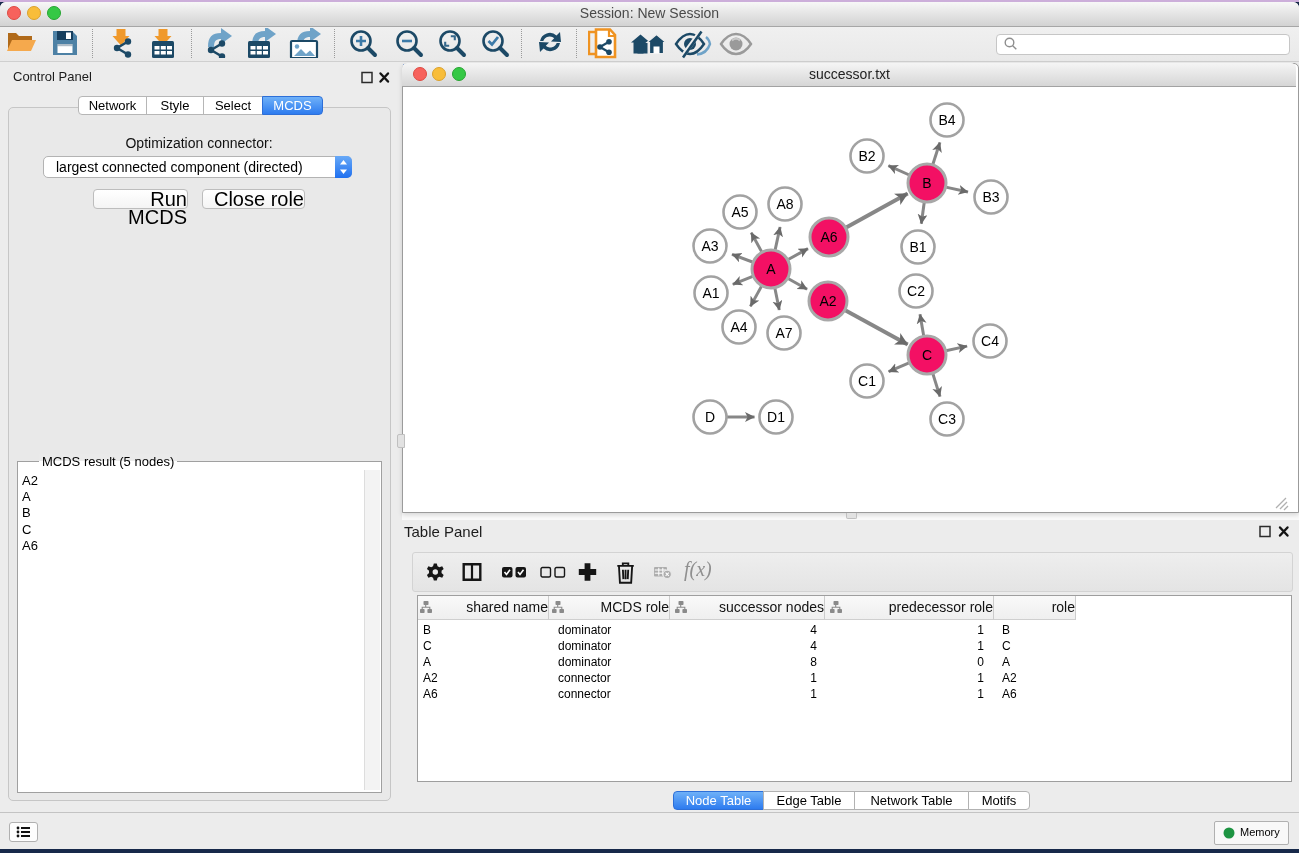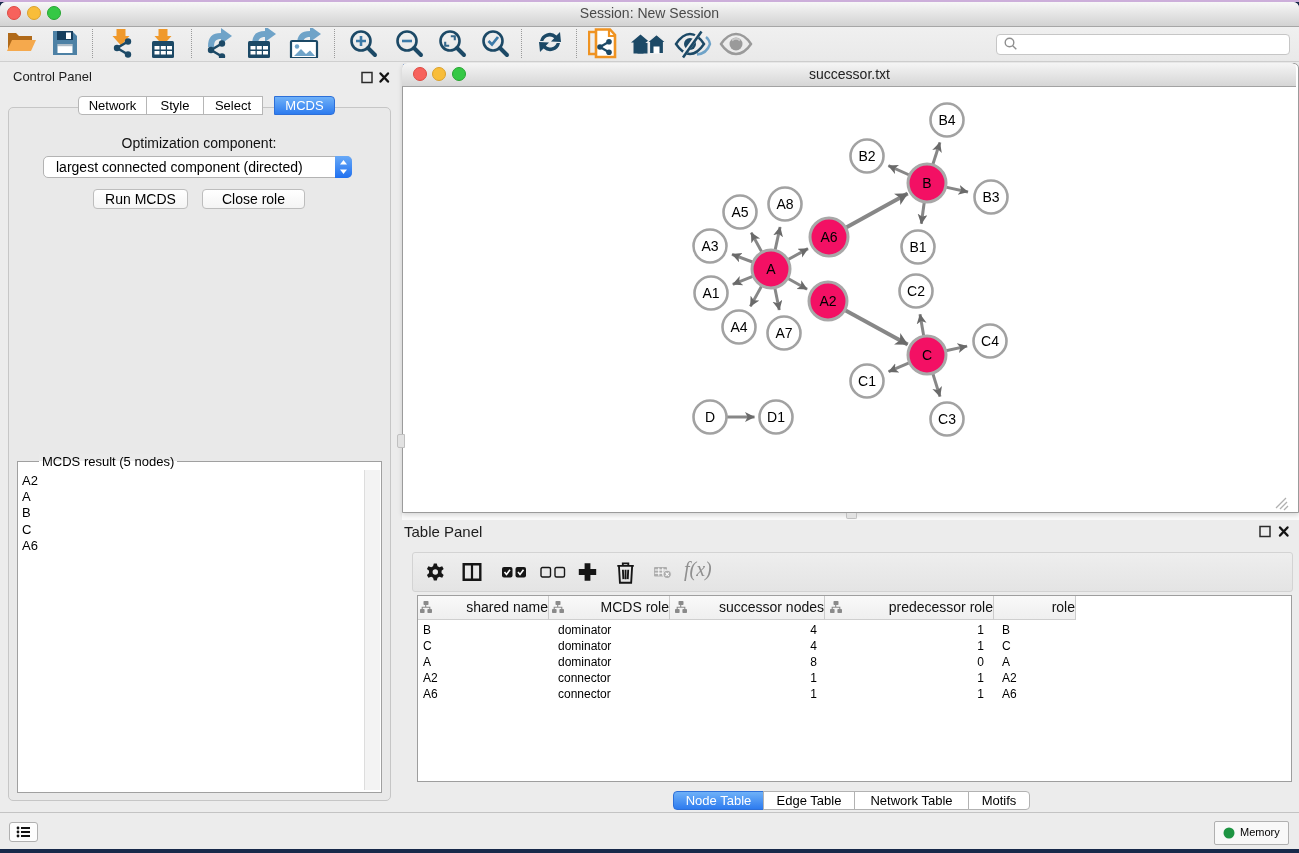--- a/index.html
+++ b/index.html
@@ -15,21 +15,21 @@
 
 #cpTitle{left:13px;top:69px;font-size:13px;color:#1c1c1c}
 .hdrIco{top:71px}
 .tab{top:96px;height:17px;background:#fff;border:1px solid #b6b6b6;font-size:13px;color:#000;text-align:center;line-height:17px}
 .tabsel{background:linear-gradient(#6fb1f8,#2d7bef);color:#fff;border-color:#2d6fd8}
 #cpBox{left:8px;top:107px;width:381px;height:692px;background:#e9e9e9;border:1px solid #c6c6c6;border-radius:5px}
 #optLabel{left:8px;top:135px;width:382px;text-align:center;font-size:14px;color:#111}
 #dropdown{left:43px;top:156px;width:307px;height:20px;background:#fff;border:1px solid #b3b3b3;border-radius:5px}
 #ddText{left:12px;top:2px;font-size:14px;color:#000}
 #ddStep{right:-1px;top:-1px;width:17px;height:22px;background:linear-gradient(#68a9f7,#1f70f0);border-radius:0 5px 5px 0}
-.btn{top:189px;height:18px;background:linear-gradient(#fff,#f4f4f4);border:1px solid #bdbdbd;border-radius:4px;font-size:14px;text-align:center;line-height:18px;color:#000}
+.btn{top:189px;height:18px;background:linear-gradient(#fff,#f4f4f4);border:1px solid #bdbdbd;border-radius:4px;font-size:20px;text-align:right;line-height:18px;color:#000}
 #fieldset{left:17px;top:461px;width:363px;height:330px;background:#fff;border:1px solid #a0a0a0}
 #legend{left:39px;top:454px;height:15px;line-height:15px;font-size:13px;color:#000;background:linear-gradient(#eaeaea 46%,#ffffff 46%);padding:0 3px}
 #mcdsList{left:22px;top:473px;font-size:13px;line-height:16.2px;color:#000}
 #cpScroll{left:364px;top:470px;width:15px;height:320px;background:#f3f3f3;border-left:1px solid #ddd}
 
 #nwin{left:402px;top:63px;width:895px;height:448px;background:#fff;border:1px solid #9b9b9b;border-radius:5px 5px 0 0;box-shadow:0 2px 5px rgba(0,0,0,0.14)}
 #ntitle{left:402px;top:63px;width:894px;height:23px;background:linear-gradient(#f5f5f5,#d6d6d6);border-bottom:1px solid #a2a2a2;border-radius:5px 5px 0 0}
 #ntext{left:402px;top:66px;width:895px;text-align:center;font-size:14px;color:#222}
 .e{stroke-width:3;marker-end:url(#ah)}
 .et{stroke-width:4;marker-end:url(#ah2)}
@@ -208,22 +208,22 @@
   </svg>
 <div class="abs" id="cpTitle">Control Panel</div>
 <svg class="abs hdrIco" style="left:361px" width="30" height="13" viewBox="0 0 30 13">
     <rect x="1" y="1.5" width="10" height="10" fill="none" stroke="#2b2b2b" stroke-width="1.5"></rect>
     <path d="M19.5 2.5 L27 10.5 M27 2.5 L19.5 10.5" stroke="#141414" stroke-width="2.4" stroke-linecap="round"></path>
   </svg>
 <div class="abs" id="cpBox"></div>
 <div class="abs tab" style="left:78px;width:67px;border-radius:4px 0 0 4px">Network</div>
 <div class="abs tab" style="left:146px;width:56px">Style</div>
 <div class="abs tab" style="left:203px;width:58px">Select</div>
-<div class="abs tab tabsel" style="left:274px;width:59px;border-radius:0 4px 4px 0">MCDS</div>
-<div class="abs" id="optLabel">Optimization component:</div>
+<div class="abs tab tabsel" style="left:262px;width:59px;border-radius:0 4px 4px 0">MCDS</div>
+<div class="abs" id="optLabel">Optimization connector:</div>
 <div class="abs" id="dropdown">
     <div class="abs" id="ddText">largest connected component (directed)</div>
     <div class="abs" id="ddStep"><svg width="17" height="22" viewBox="0 0 17 22">
         <path d="M8.5 4 L12 8.5 L5 8.5 Z" fill="#fff"></path>
         <path d="M8.5 18 L12 13.5 L5 13.5 Z" fill="#fff"></path>
       </svg></div>
   </div>
 <div class="abs btn" style="left:93px;width:93px">Run MCDS</div>
 <div class="abs btn" style="left:202px;width:101px">Close role</div>
 <div class="abs" id="fieldset"></div>

